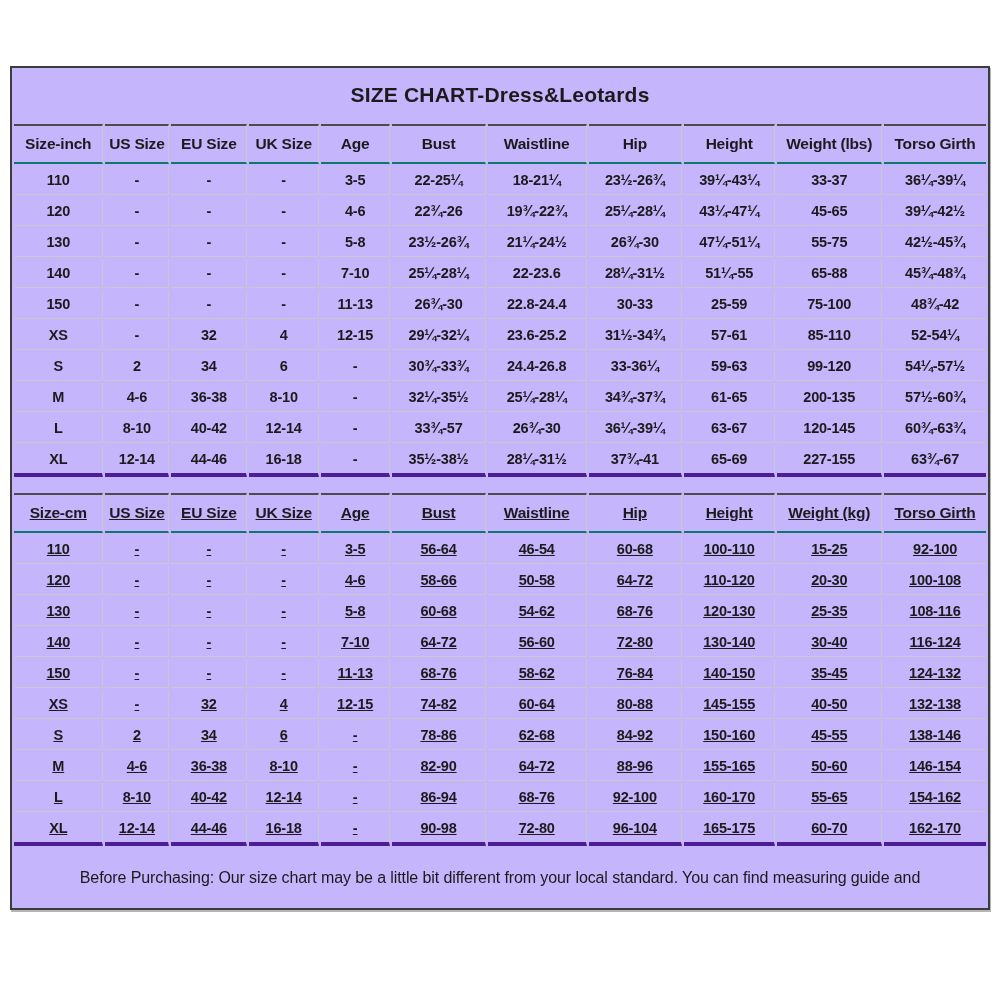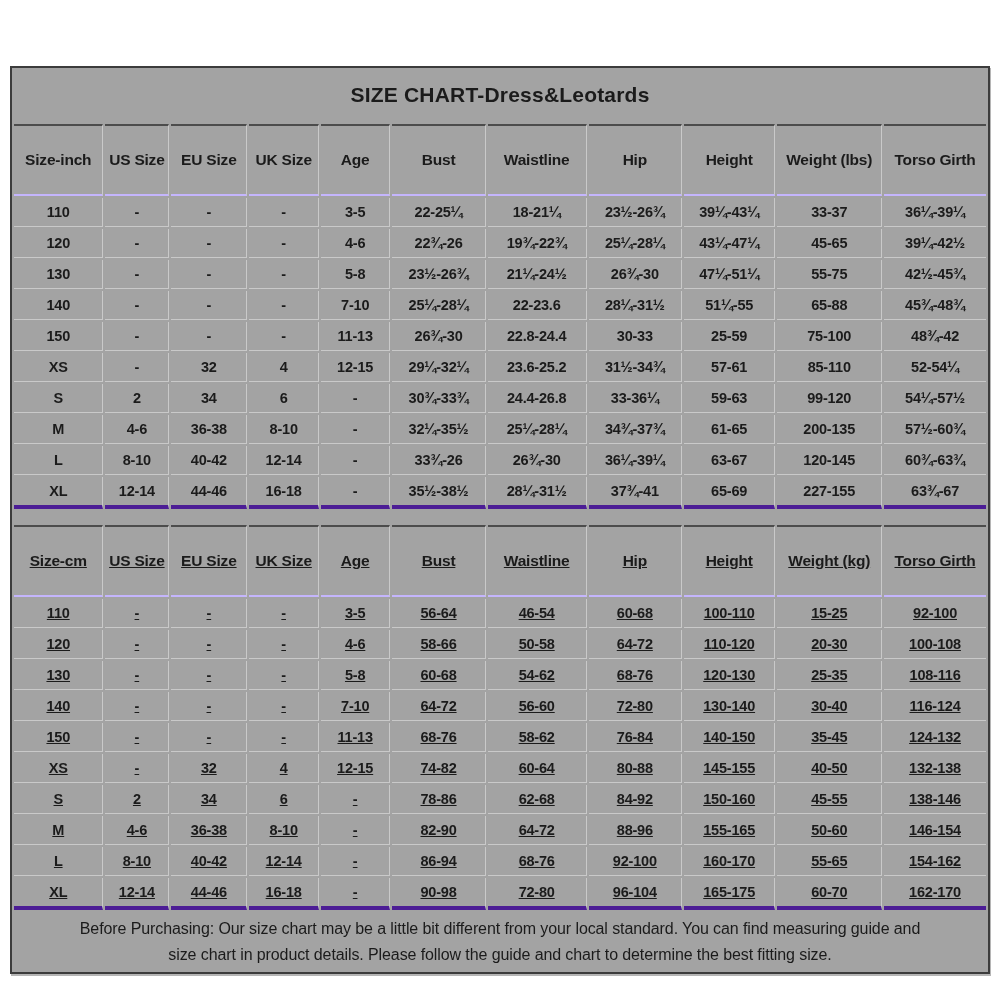--- a/index.html
+++ b/index.html
@@ -10,21 +10,21 @@
     height: 1000px;
     font-family: "Liberation Sans", "DejaVu Sans", sans-serif;
     color: #1b1b1b;
   }
   .sheet {
     box-sizing: border-box;
     width: 980px;
     margin: 66px 0 0 10px;
     border: 2px solid #3c3c3c;
     box-shadow: 1px 2px 0 #b5b5b5;
-    background: #a3a3a3;
+    background: #c4b5fd;
   }
   .title {
     height: 54px;
     display: flex;
     align-items: center;
     justify-content: center;
     font-size: 21px;
     font-weight: bold;
     letter-spacing: 0.2px;
   }
@@ -35,22 +35,22 @@
     table-layout: fixed;
   }
   table.size-table.cm-table { margin-top: 12px; text-decoration: underline; }
   table.size-table th {
     height: 36px;
     font-size: 15.5px;
     font-weight: bold;
     text-align: center;
     vertical-align: middle;
     border-top: 2px solid #4c4c4c;
-    border-bottom: 2px solid #c4b5fd;
-    padding: 16px 1px;
+    border-bottom: 2px solid #0f766e;
+    padding: 0 1px;
     letter-spacing: -0.2px;
   }
   table.size-table td {
     height: 28px;
     font-size: 14.5px;
     font-weight: bold;
     text-align: center;
     vertical-align: middle;
     border-bottom: 1px solid #c9c9c9;
     padding: 0 1px;
@@ -215,21 +215,21 @@
           <td>61-65</td>
           <td>200-135</td>
           <td>57½-60¾</td>
         </tr>
         <tr>
           <td>L</td>
           <td>8-10</td>
           <td>40-42</td>
           <td>12-14</td>
           <td>-</td>
-          <td>33¾-26</td>
+          <td>33¾-57</td>
           <td>26¾-30</td>
           <td>36¼-39¼</td>
           <td>63-67</td>
           <td>120-145</td>
           <td>60¾-63¾</td>
         </tr>
         <tr>
           <td>XL</td>
           <td>12-14</td>
           <td>44-46</td>
@@ -401,15 +401,14 @@
           <td>72-80</td>
           <td>96-104</td>
           <td>165-175</td>
           <td>60-70</td>
           <td>162-170</td>
         </tr>
       </tbody>
     </table>
   <div class="footer">
     <div>Before Purchasing: Our size chart may be a little bit different from your local standard. You can find measuring guide and</div>
-    <div>size chart in product details. Please follow the guide and chart to determine the best fitting size.</div>
   </div>
 </div>
 
 </body></html>

